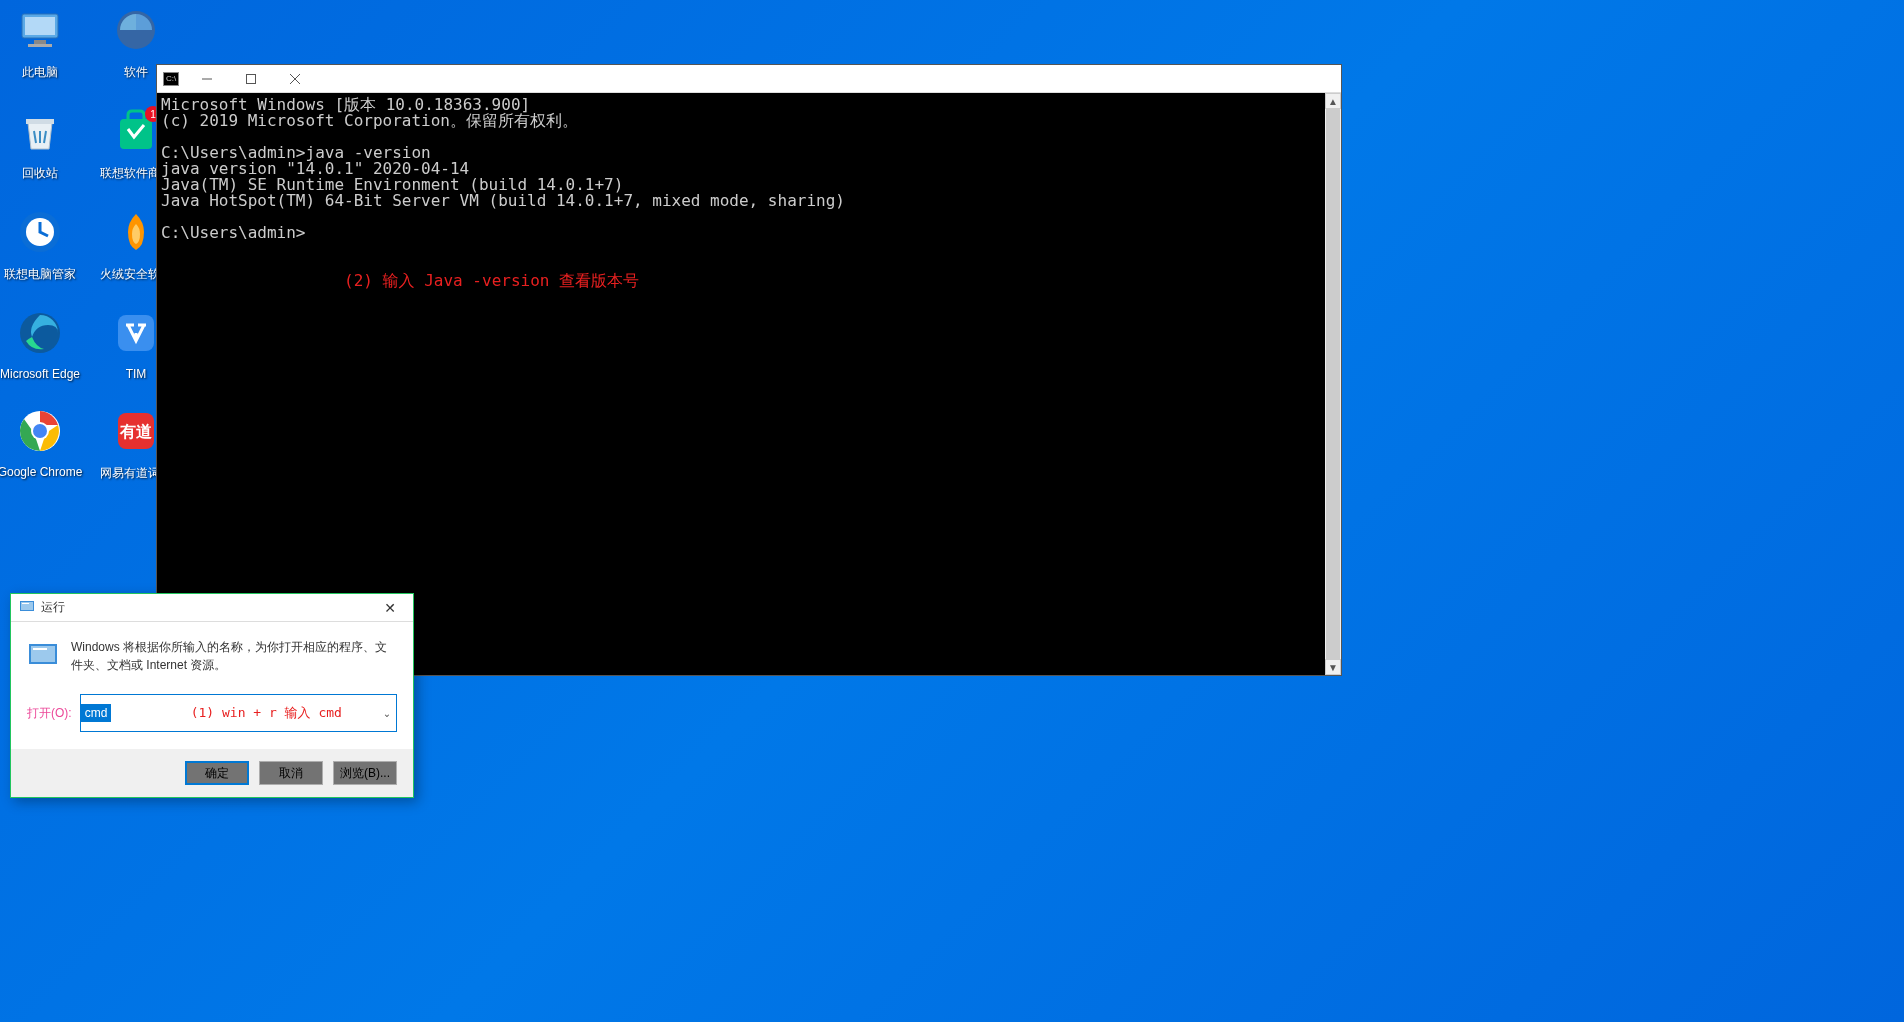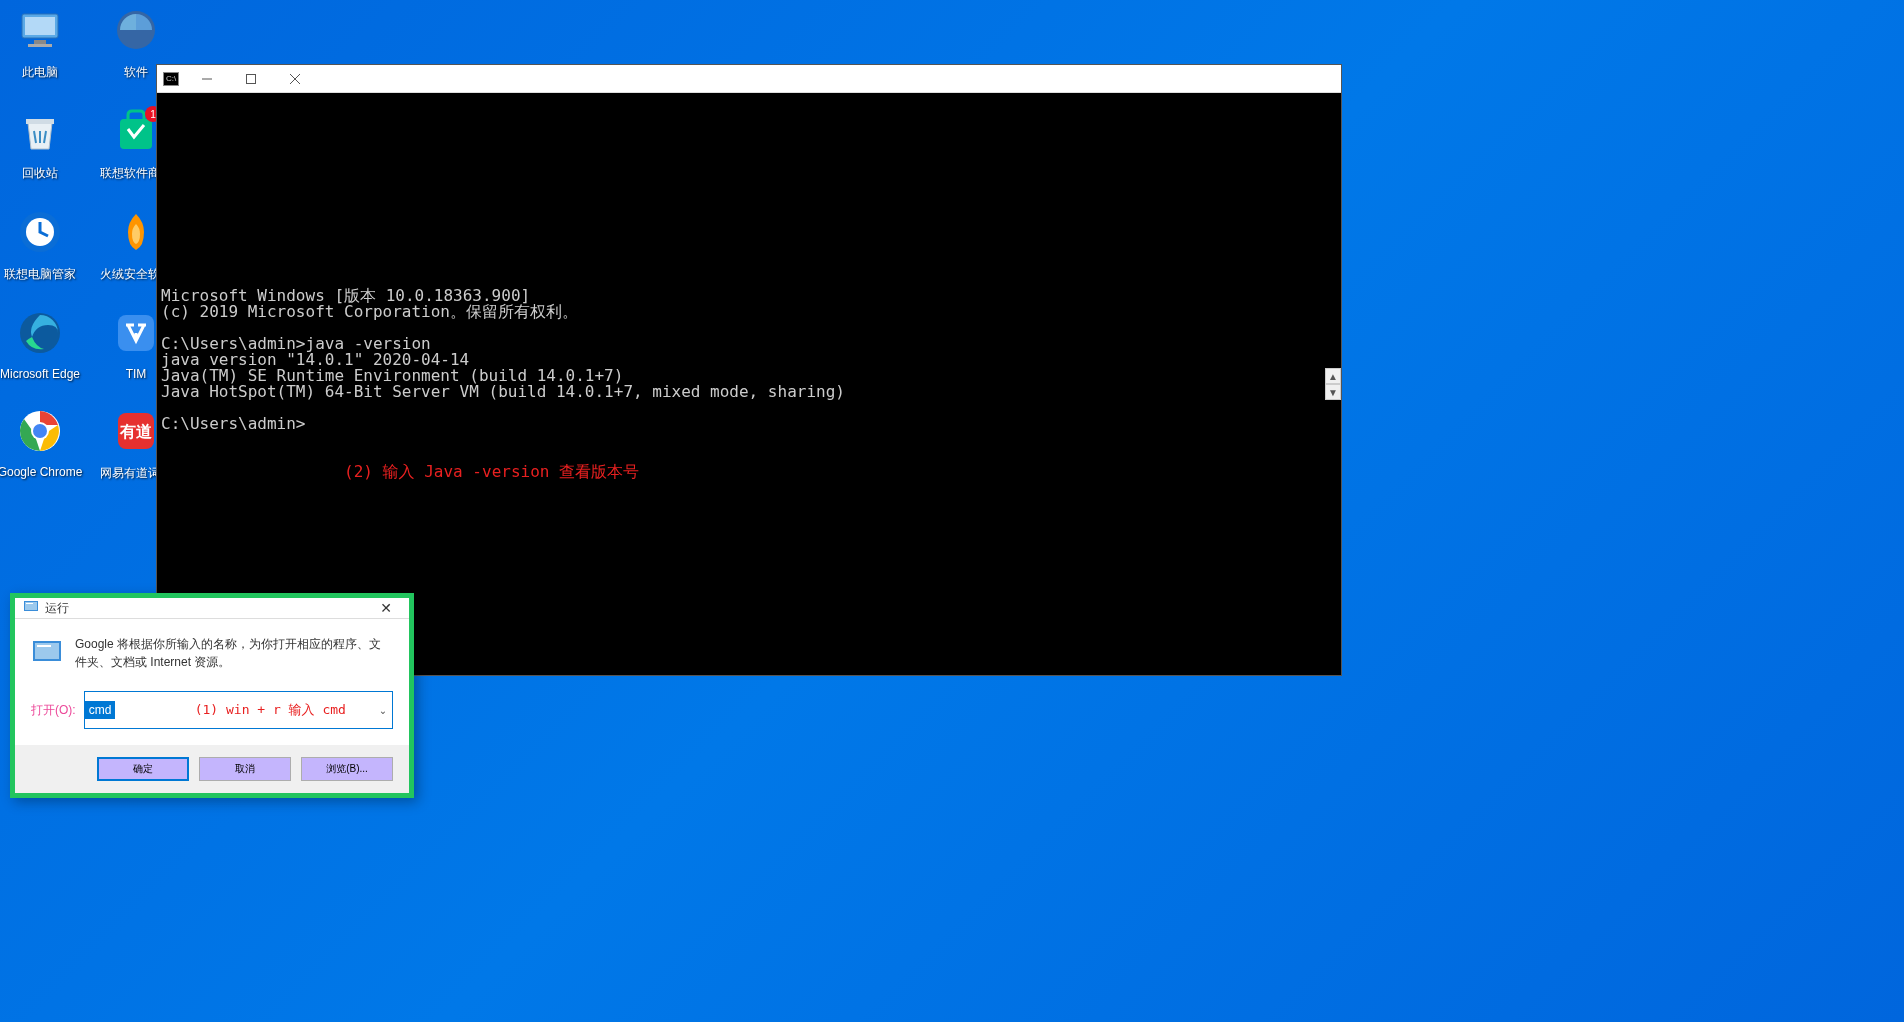--- a/index.html
+++ b/index.html
@@ -110,21 +110,20 @@
   align-items: center;
   justify-content: center;
   cursor: pointer;
   color: #555;
 }
 .cmd-body {
   flex: 1;
   background: #000;
   position: relative;
   display: flex;
-  align-items: center;
 }
 .cmd-content {
   flex: 1;
   padding: 4px;
   font-family: "NSimSun", "SimSun", monospace;
   font-size: 16px;
   color: #ccc;
   line-height: 1.0;
   white-space: pre;
 }
@@ -164,21 +163,21 @@
 }
 
 
 .run-dialog {
   position: absolute;
   top: 593px;
   left: 10px;
   width: 404px;
   height: 205px;
   background: #f0f0f0;
-  border: 5px solid #22c55e;
+  border: 1px solid #22c55e;
   box-shadow: 4px 4px 12px rgba(0,0,0,0.3);
   display: flex;
   flex-direction: column;
 }
 .run-titlebar {
   height: 28px;
   background: #fff;
   display: flex;
   align-items: center;
   padding: 0 8px;
@@ -260,25 +259,25 @@
   cursor: pointer;
 }
 .run-buttons {
   background: #f0f0f0;
   padding: 12px 16px;
   display: flex;
   justify-content: flex-end;
   gap: 10px;
 }
 .run-btn {
-  width: 92px;
+  width: 64px;
   height: 24px;
-  background: #c4b5fd;
+  background: #737373;
   border: 1px solid #adadad;
-  font-size: 10px;
+  font-size: 12px;
   cursor: pointer;
 }
 .run-btn.primary {
   border: 2px solid #0078d4;
 }
 </style>
 </head>
 <body>
 
 <div class="desktop-icons">
@@ -455,21 +454,21 @@
   </div>
   <div class="run-body">
     <div class="run-desc-row">
       <span>
         <svg width="32" height="32" viewBox="0 0 32 32">
             <rect x="2" y="6" width="28" height="20" fill="#3a8dd9"></rect>
             <rect x="4" y="8" width="24" height="16" fill="#9cc9ed"></rect>
             <rect x="6" y="10" width="14" height="2" fill="#fff"></rect>
           </svg>
       </span>
-      <div class="run-desc">Google 将根据你所输入的名称，为你打开相应的程序、文件夹、文档或 Internet 资源。</div>
+      <div class="run-desc">Windows 将根据你所输入的名称，为你打开相应的程序、文件夹、文档或 Internet 资源。</div>
     </div>
     <div class="run-input-row">
       <div class="run-input-label">打开(O):</div>
       <div class="run-input-wrap">
         <input class="run-input" style="flex: 0 0 auto;" value="cmd">
         <span style="flex:1"></span>
         <span class="run-input-overlay">(1)  win + r  输入 cmd</span>
         <div class="run-dropdown-arrow">⌄</div>
       </div>
     </div>

